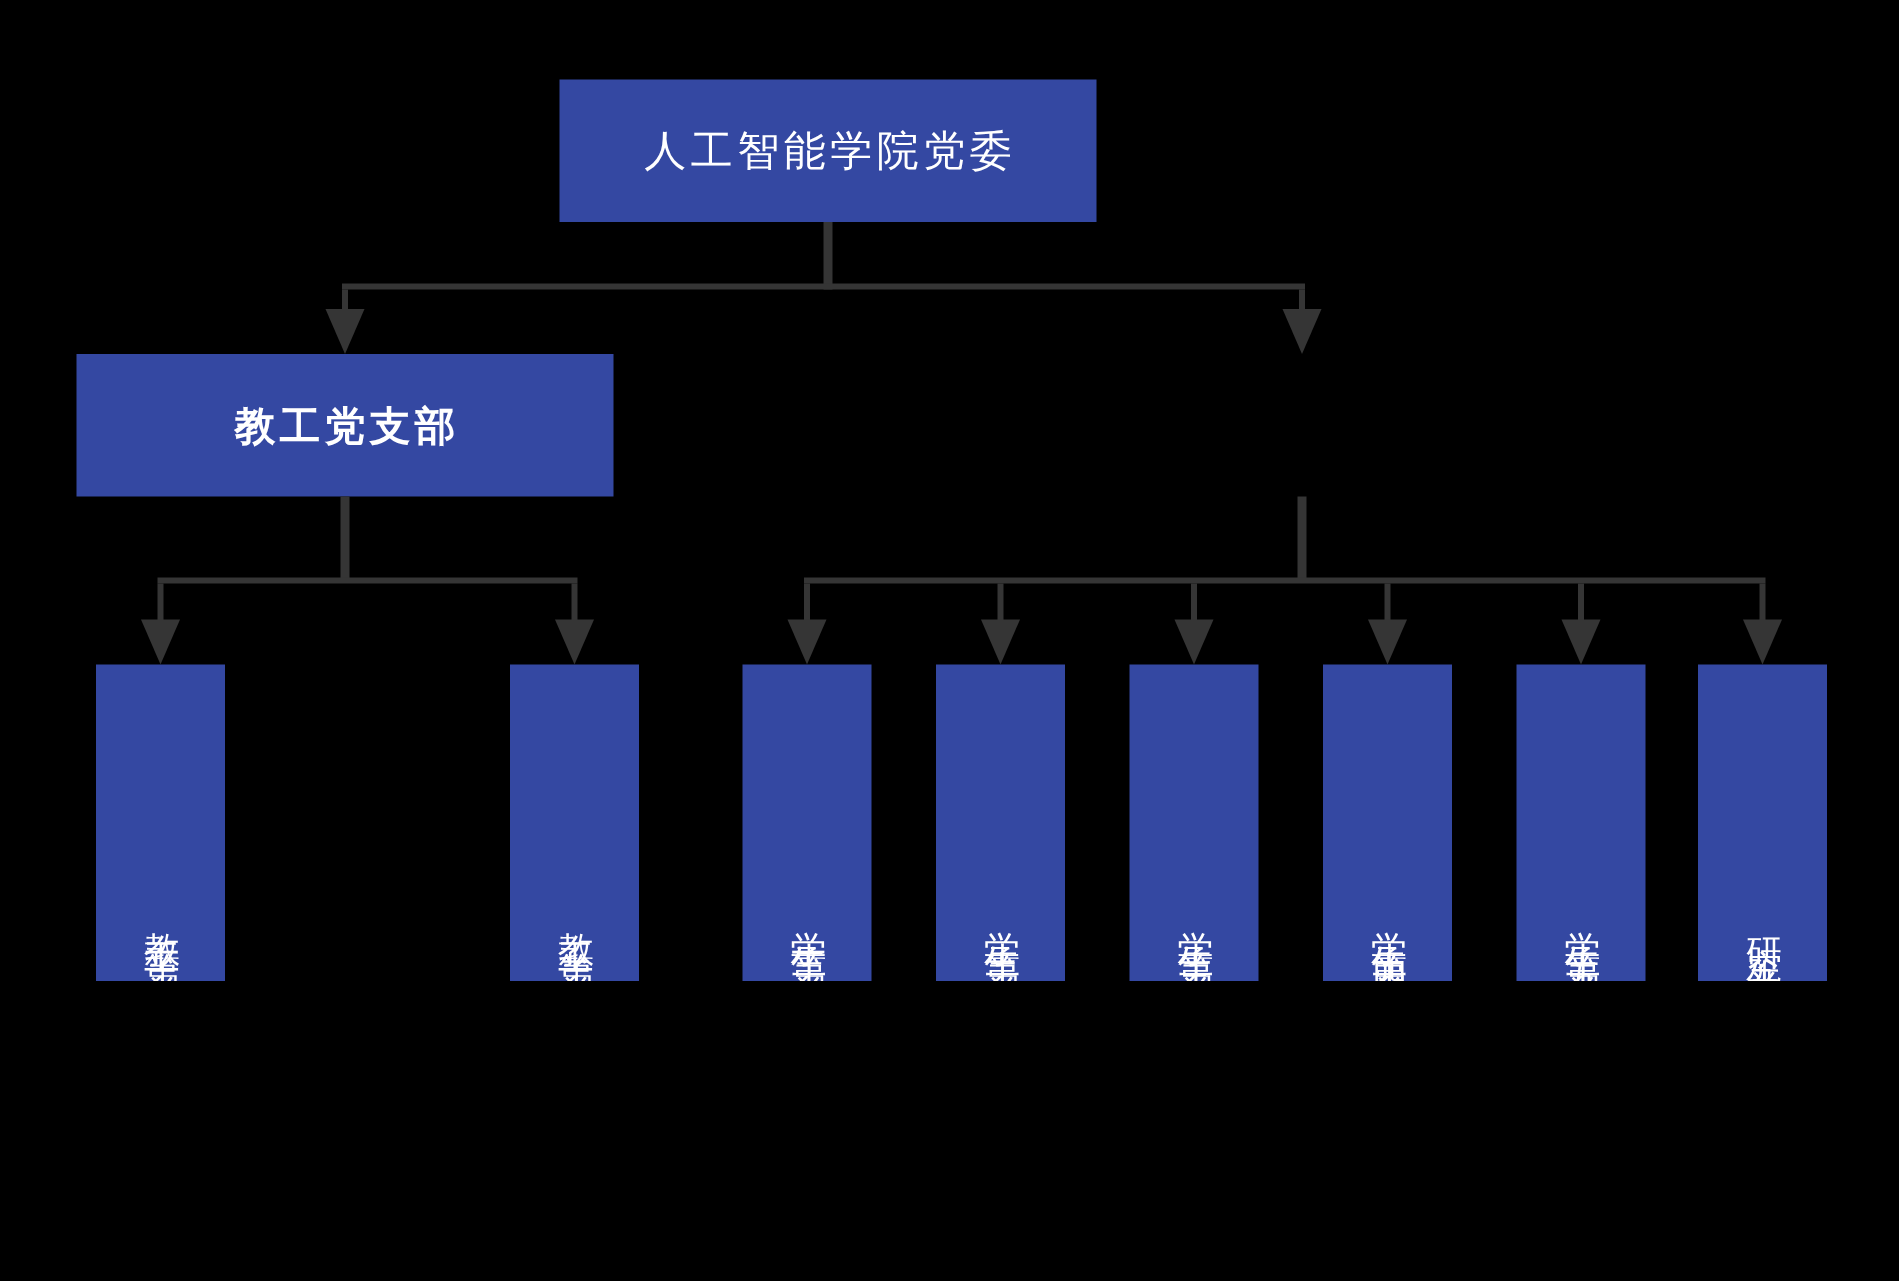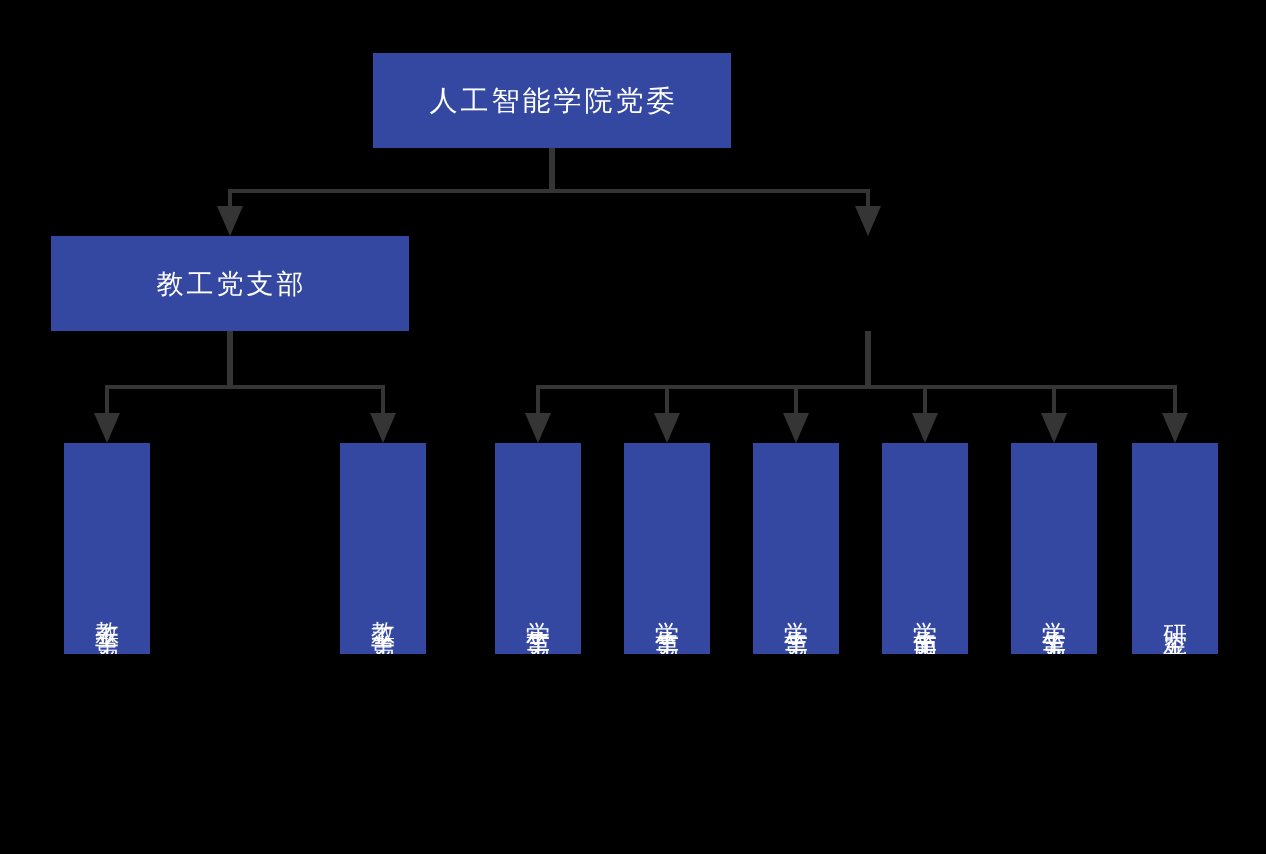--- a/index.html
+++ b/index.html
@@ -27,21 +27,21 @@
     align-items: center;
     justify-content: center;
     text-align: center;
   }
   .node.root {
     left: 373px; top: 53px; width: 358px; height: 95px;
     font-size: 28px; letter-spacing: 3px; padding-left: 3px; font-weight: 500;
   }
   .node.branch {
     top: 236px; width: 358px; height: 95px;
-    font-size: 27px; letter-spacing: 3px; padding-left: 3px; font-weight: 400;
+    font-size: 27px; letter-spacing: 3px; padding-left: 3px; font-weight: 700;
   }
   .node.branch.b0 { left: 51px; }
   .node.branch.b1 { left: 689px; }
   .node.leaf {
     top: 443px; width: 86px; height: 360px;
     font-size: 24px; font-weight: 500;
     writing-mode: vertical-rl;
     text-orientation: upright;
     letter-spacing: 7px;
     padding-top: 7px;

